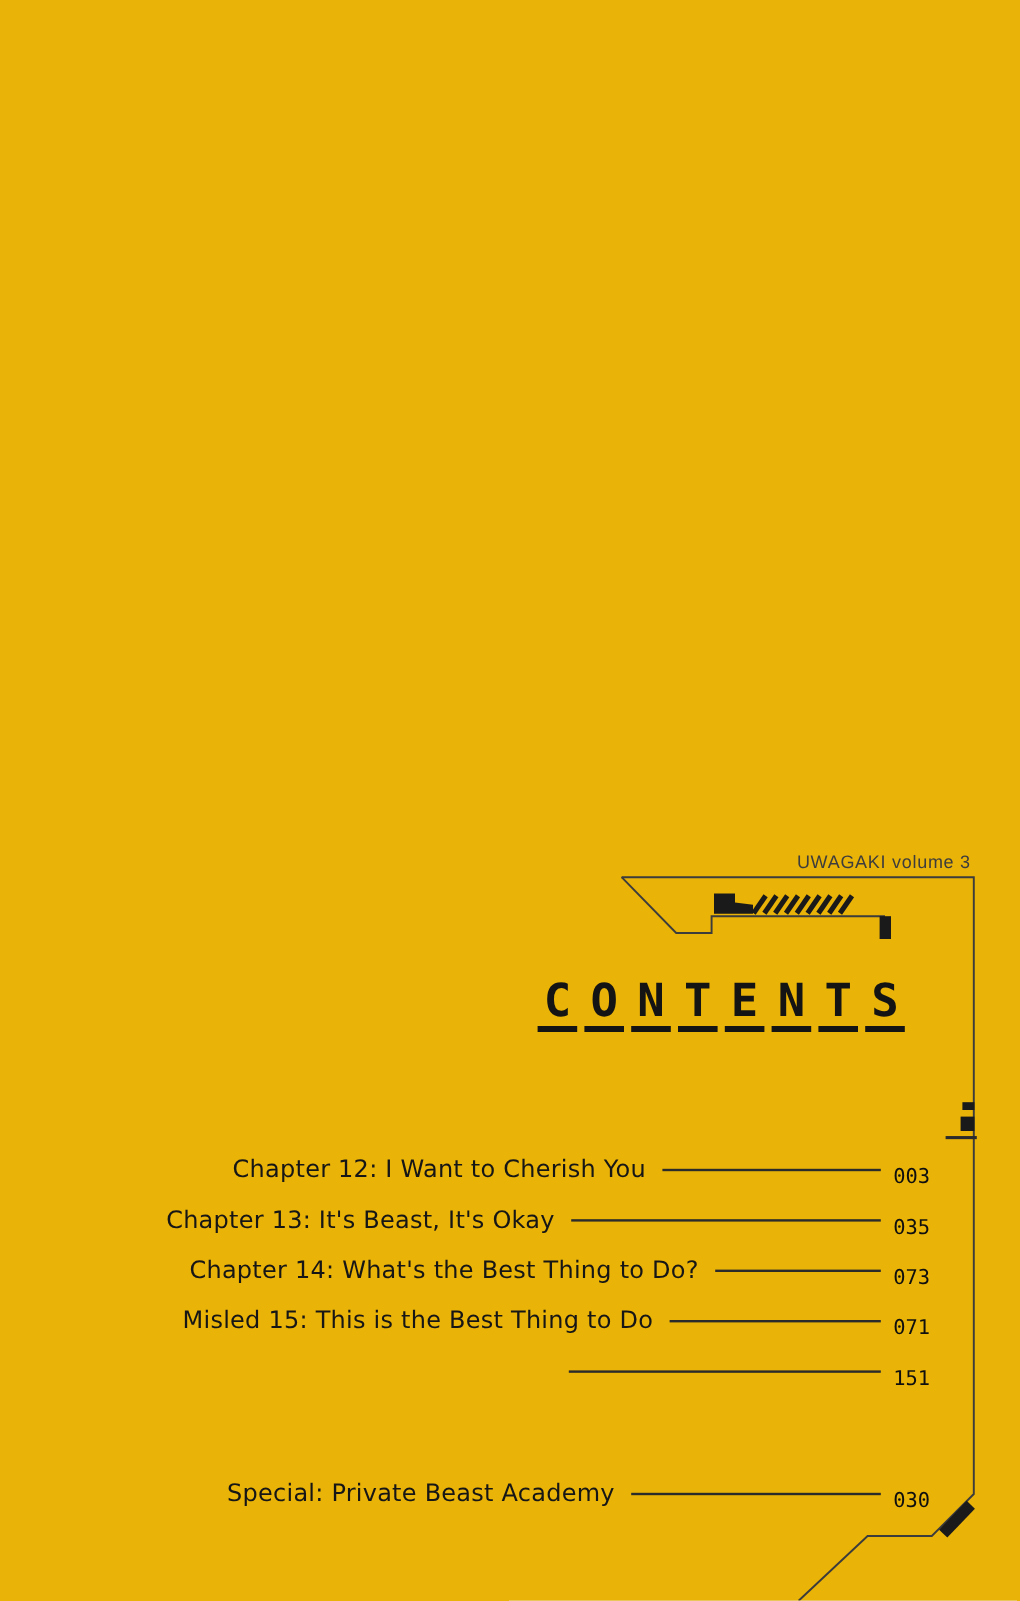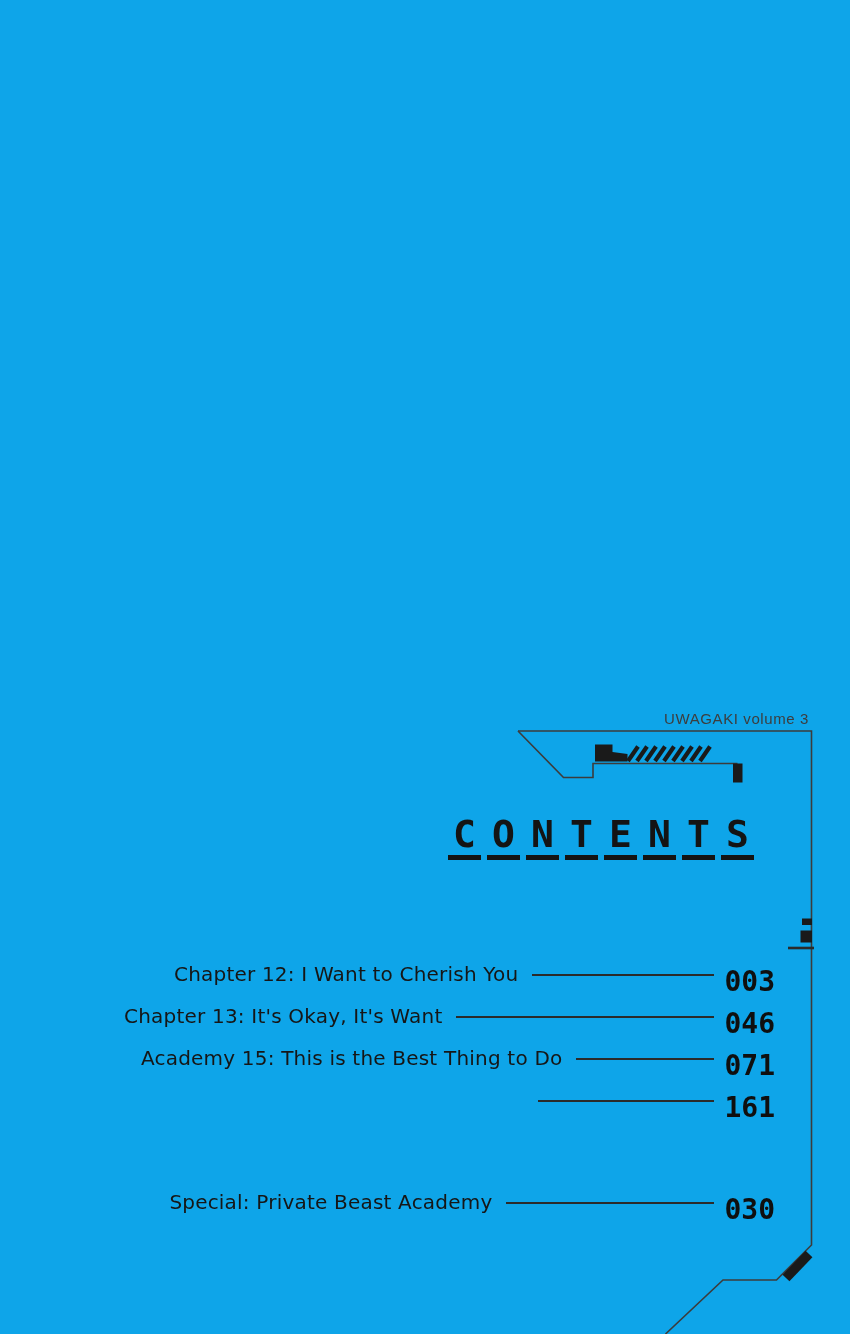--- a/index.html
+++ b/index.html
@@ -1,17 +1,17 @@
 <!DOCTYPE html>
 <html><head>
 <meta charset="utf-8">
 <style>
   html,body{margin:0;padding:0;background:#e8e8e8;}
   .page{
-    position:relative;width:850px;height:1334px;background:#0ea5e9;
+    position:relative;width:850px;height:1334px;background:#eab308;
     overflow:hidden;font-family:"DejaVu Sans",sans-serif;
   }
   .volume-label{
     position:absolute;top:710px;right:41px;
     font-family:"Liberation Sans",sans-serif;
     font-size:15px;color:#3d3d3d;letter-spacing:.6px;white-space:nowrap;
   }
   .deco{position:absolute;left:0;top:0;width:850px;height:1334px;pointer-events:none;}
   .contents-title{position:absolute;left:448px;top:816px;display:flex;gap:6px;}
   .contents-title .letter{
@@ -23,22 +23,22 @@
   .toc{
     position:absolute;top:961px;right:75px;
     display:flex;flex-direction:column;align-items:flex-end;
   }
   .toc-row{display:flex;align-items:center;height:26px;margin-bottom:16px;}
   .toc-title{
     font-size:20px;color:#161616;white-space:nowrap;letter-spacing:.2px;
   }
   .toc-line{height:2px;background:#2b2b2b;margin:2px 10px 0 14px;flex:none;}
   .toc-num{
-    font-family:"DejaVu Sans Mono",monospace;font-weight:bold;
-    font-size:28px;color:#0f0f0f;transform:translateY(7px);white-space:nowrap;
+    font-family:"DejaVu Sans Mono",monospace;font-weight:normal;
+    font-size:17px;color:#0f0f0f;transform:translateY(7px);white-space:nowrap;
   }
   .toc-row:nth-child(1) .toc-line{width:182px;}
   .toc-row:nth-child(2) .toc-line{width:258px;}
   .toc-row:nth-child(3) .toc-line{width:138px;}
   .toc-row:nth-child(4) .toc-line{width:176px;}
   .toc-row:nth-child(5) .toc-line{width:260px;}
   .toc-row.special{margin-top:60px;margin-bottom:13px;}
   .toc-row.special .toc-line{width:208px;}
 </style>
 </head>
@@ -92,35 +92,40 @@
 
   <div class="toc">
 
     <div class="toc-row">
       <span class="toc-title">Chapter 12: I Want to Cherish You</span>
       <span class="toc-line"></span>
       <span class="toc-num">003</span>
     </div>
 
     <div class="toc-row">
-      <span class="toc-title">Chapter 13: It's Okay, It's Want</span>
+      <span class="toc-title">Chapter 13: It's Beast, It's Okay</span>
       <span class="toc-line"></span>
-      <span class="toc-num">046</span>
+      <span class="toc-num">035</span>
     </div>
 
+    <div class="toc-row">
+      <span class="toc-title">Chapter 14: What's the Best Thing to Do?</span>
+      <span class="toc-line"></span>
+      <span class="toc-num">073</span>
+    </div>
 
     <div class="toc-row">
-      <span class="toc-title">Academy 15: This is the Best Thing to Do</span>
+      <span class="toc-title">Misled 15: This is the Best Thing to Do</span>
       <span class="toc-line"></span>
       <span class="toc-num">071</span>
     </div>
 
     <div class="toc-row">
       <span class="toc-line"></span>
-      <span class="toc-num">161</span>
+      <span class="toc-num">151</span>
     </div>
 
     <div class="toc-row special">
       <span class="toc-title">Special: Private Beast Academy</span>
       <span class="toc-line"></span>
       <span class="toc-num">030</span>
     </div>
 
   </div>
 </div>

